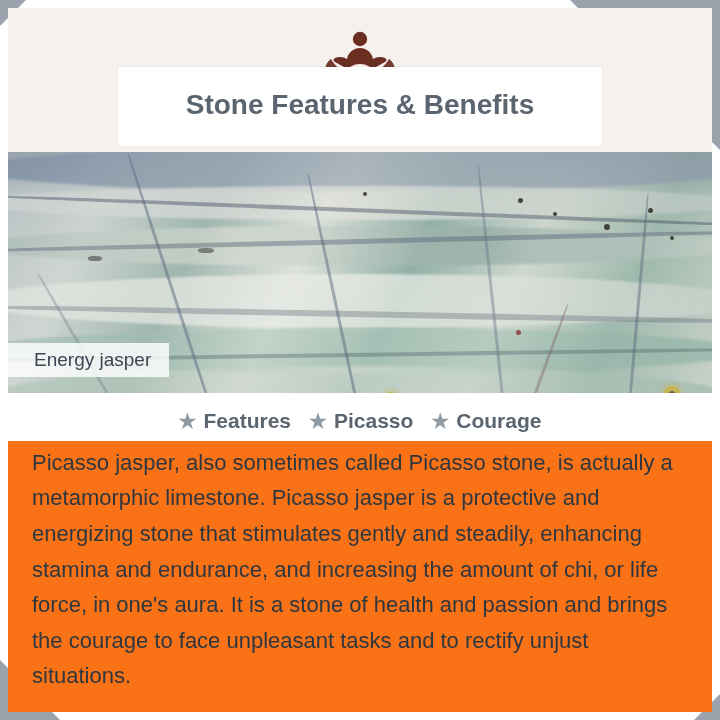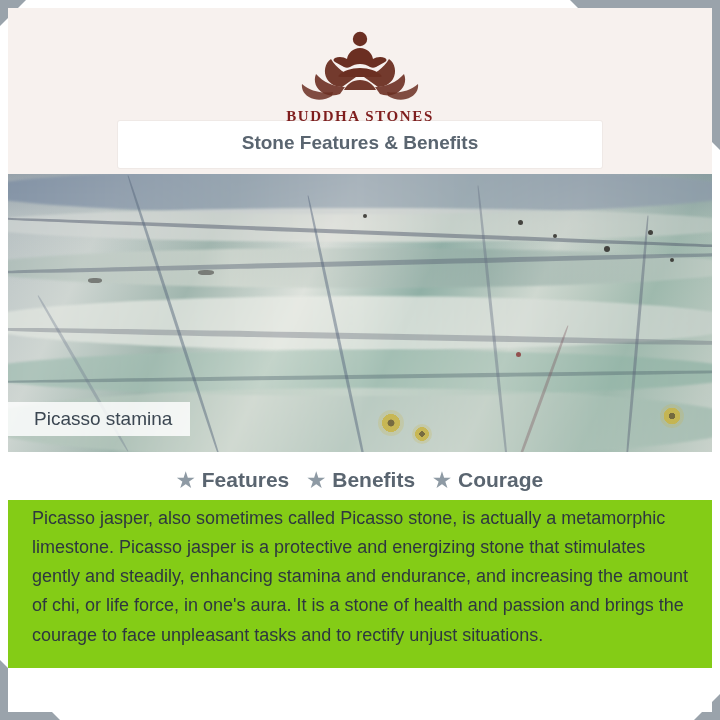--- a/index.html
+++ b/index.html
@@ -82,22 +82,22 @@
     position: absolute;
     left: 110px;
     right: 110px;
     bottom: 6px;
     background: #ffffff;
     border-radius: 2px;
     padding: 8px 0 10px 0;
     box-shadow: 0 0 0 1px rgba(0,0,0,0.03);
   }
   .title-bar h1 {
-    margin: 4px;
-    font-size: 19px;
+    margin: 15px;
+    font-size: 28px;
     line-height: 1.1;
     font-weight: bold;
     color: #5a6570;
     font-family: "Liberation Sans", sans-serif;
   }
   
   .photo {
     position: relative;
     height: 278px;
     width: 100%;
@@ -166,23 +166,23 @@
     font-weight: bold;
     color: #5a6570;
   }
   .star {
     color: #8e9aa4;
     font-size: 20px;
     line-height: 1;
   }
   
   .body-text {
-    background: #84cc16;
+    background: #f97316;
     padding: 4px 22px 18px 24px;
-    font-size: 18px;
+    font-size: 22px;
     line-height: 1.62;
     color: #2e3740;
     text-align: left;
   }
   .white-fill {
     background: #ffffff;
     flex: 1;
   }
   .content-col {
     display: flex;
@@ -264,31 +264,31 @@
         <div class="speck" style="top:84px;left:662px;width:4px;height:4px;"></div>
         <div class="speck" style="top:40px;left:355px;width:4px;height:4px;"></div>
         <div class="speck" style="top:104px;left:80px;width:14px;height:5px;border-radius:40%;opacity:.5;"></div>
         <div class="speck" style="top:96px;left:190px;width:16px;height:5px;border-radius:40%;opacity:.5;"></div>
         <div class="speck" style="top:178px;left:508px;width:5px;height:5px;background:#8c3b3b;"></div>
 
         <div class="flower" style="top:236px;left:370px;"></div>
         <div class="flower" style="top:250px;left:404px;width:20px;height:20px;"></div>
         <div class="flower" style="top:230px;left:652px;width:24px;height:24px;"></div>
 
-        <div class="caption">Picasso stamina</div>
+        <div class="caption">Energy jasper</div>
       </div>
 
       <div class="keywords">
         <span class="kw">
           <span class="star">★</span>
           <span>Features</span>
         </span>
         <span class="kw">
           <span class="star">★</span>
-          <span>Benefits</span>
+          <span>Picasso</span>
         </span>
         <span class="kw">
           <span class="star">★</span>
           <span>Courage</span>
         </span>
       </div>
 
       <div class="body-text">Picasso jasper, also sometimes called Picasso stone, is actually a metamorphic limestone. Picasso jasper is a protective and energizing stone that stimulates gently and steadily, enhancing stamina and endurance, and increasing the amount of chi, or life force, in one's aura. It is a stone of health and passion and brings the courage to face unpleasant tasks and to rectify unjust situations.</div>
 
       <div class="white-fill"></div>

